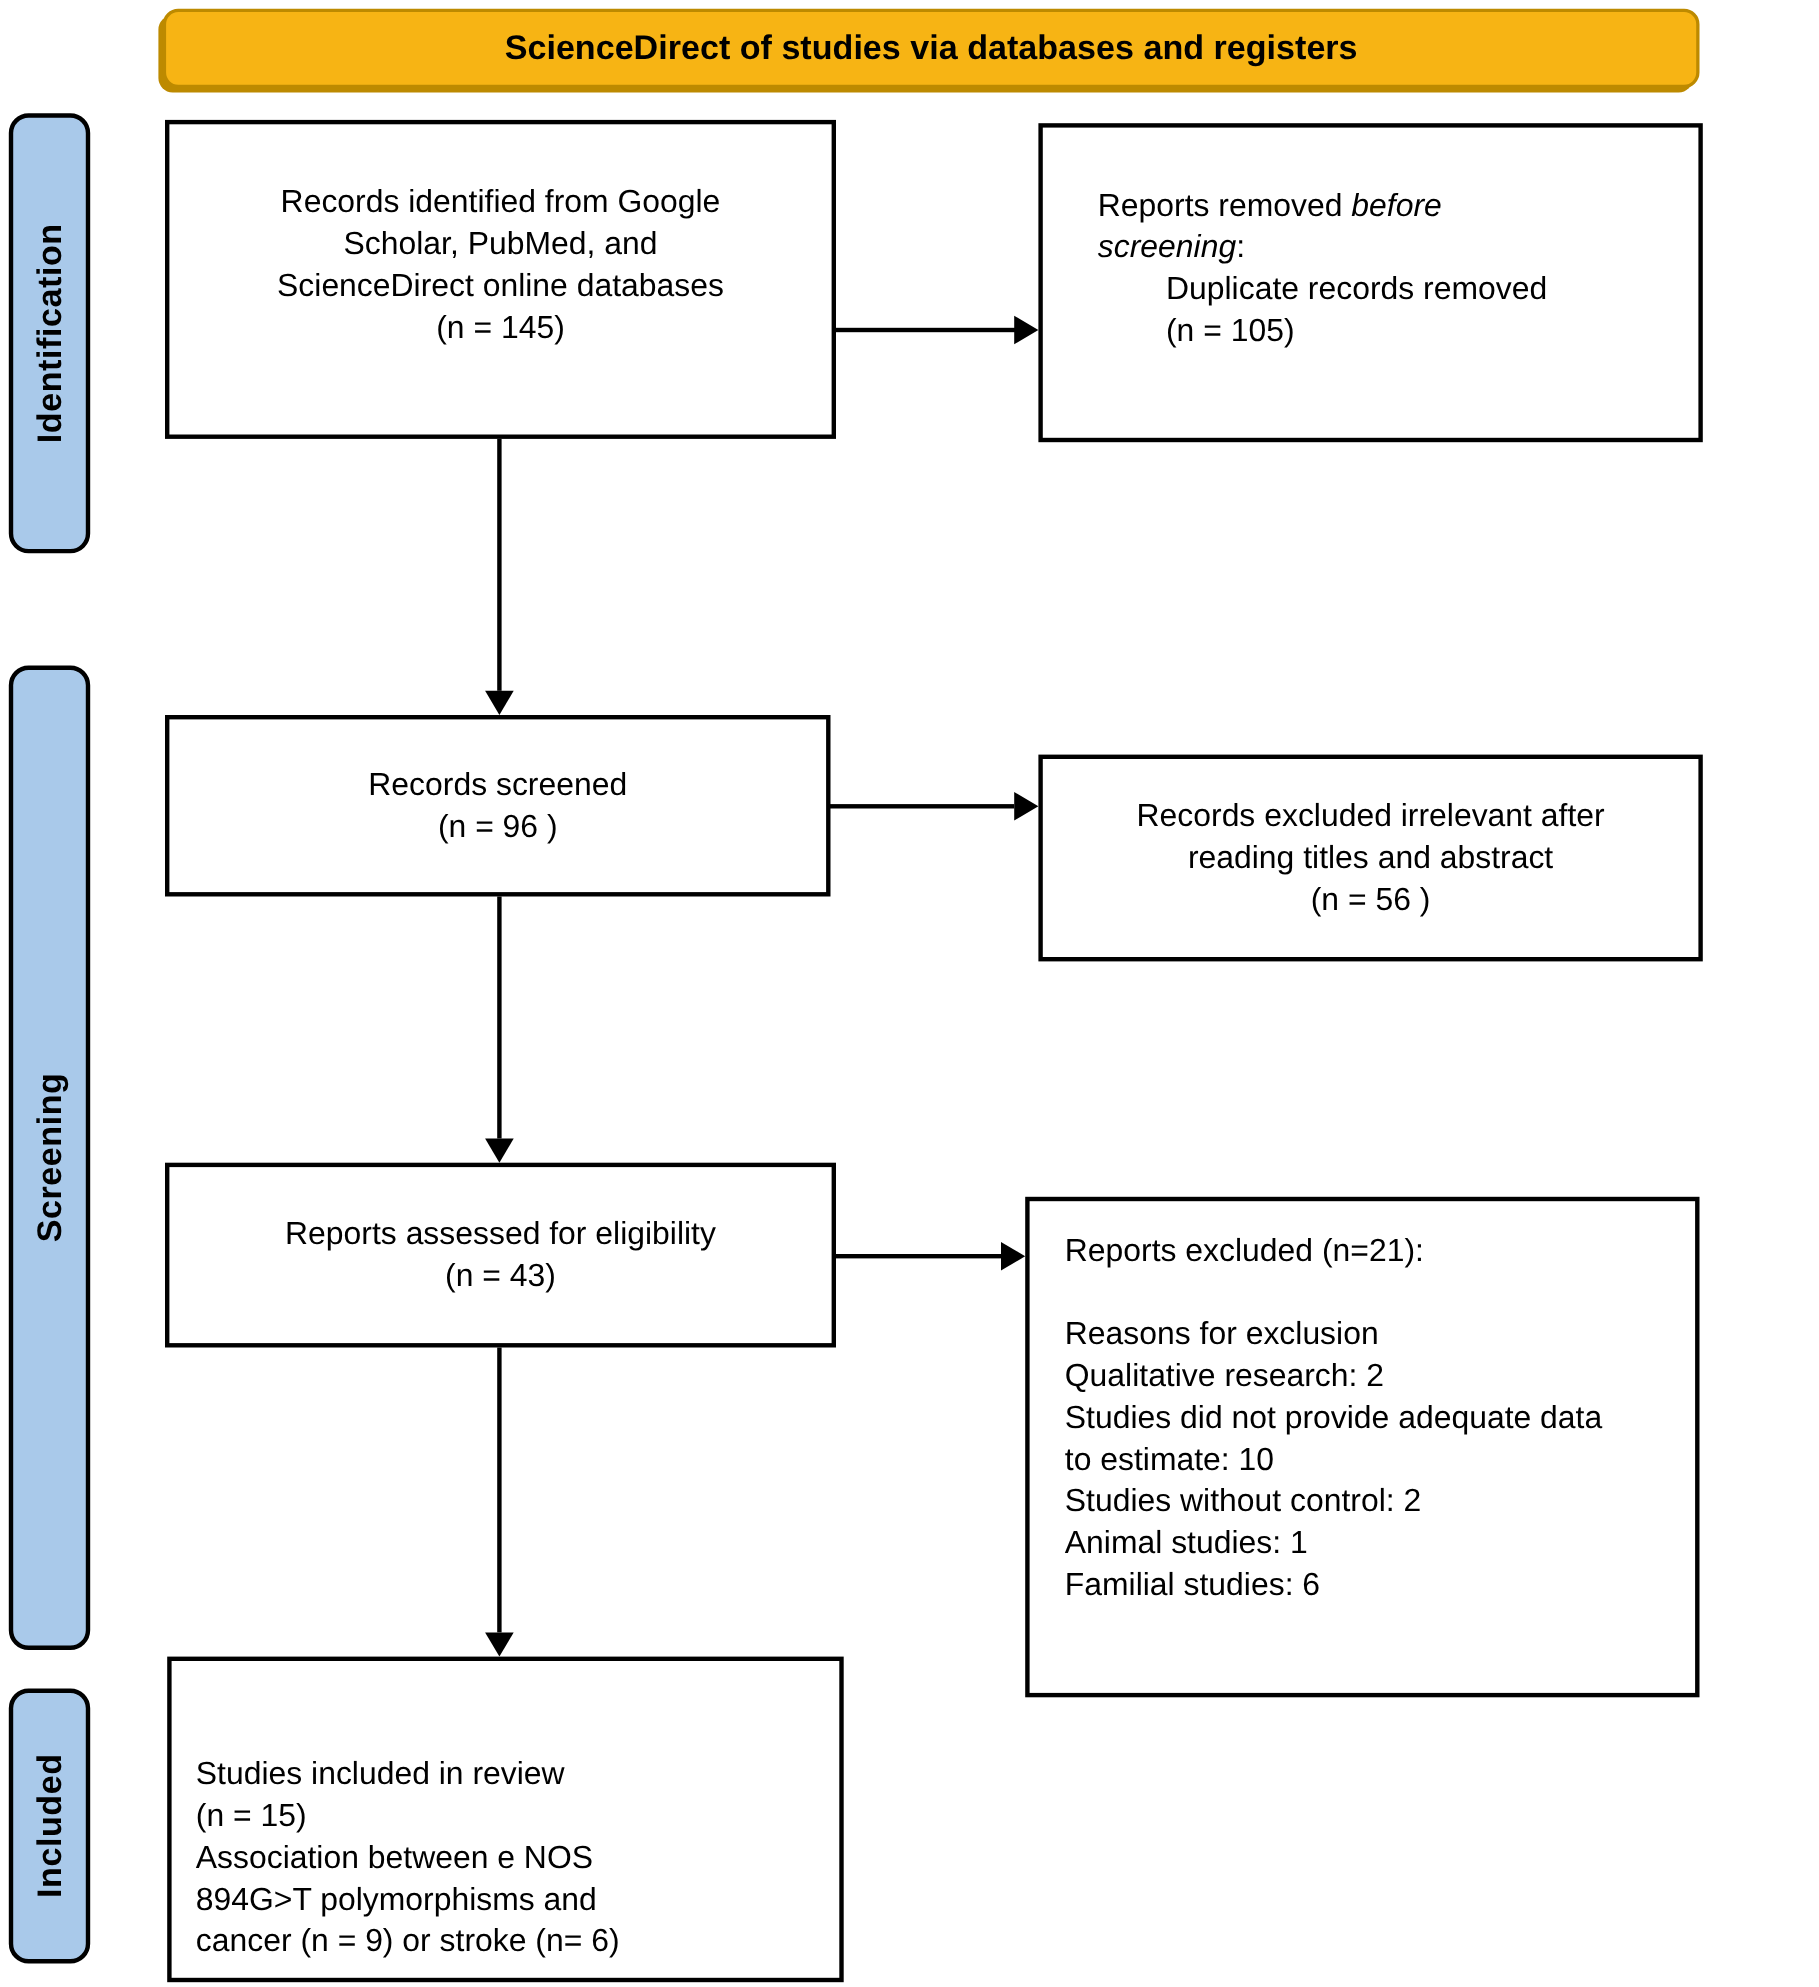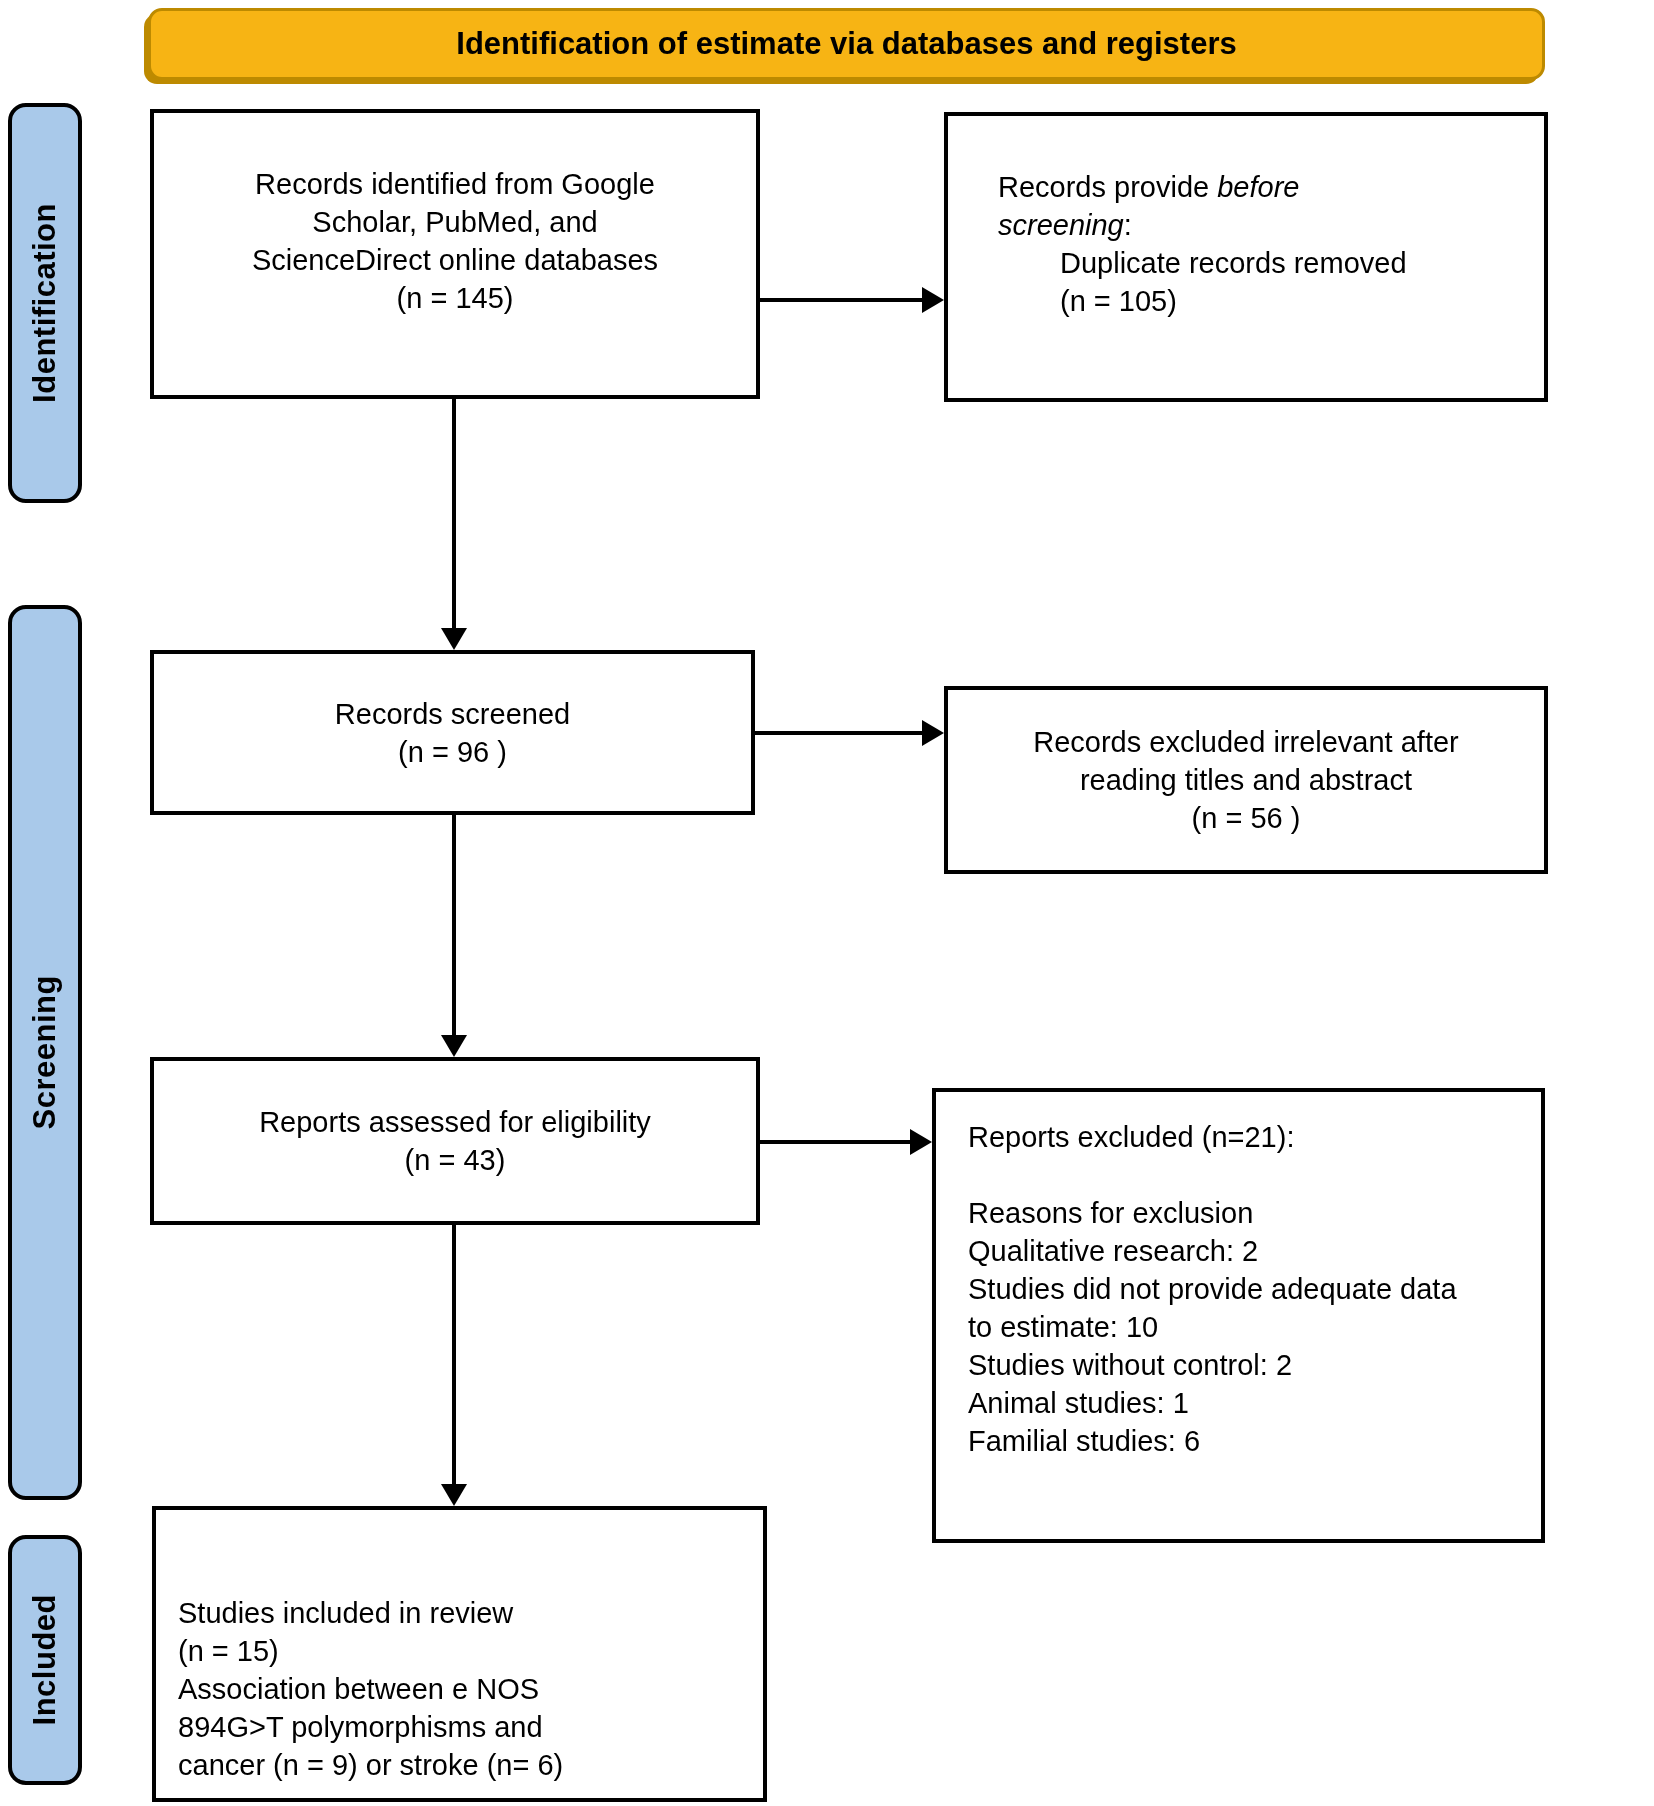--- a/index.html
+++ b/index.html
@@ -86,40 +86,40 @@
     border-right:13px solid transparent;
     border-top:22px solid var(--arrow, #000);
   }
 </style>
 </head>
 <body style="--header-bg: #F7B414; --header-border: #BD8A00; --stage-bg: #A9C9EA; --stage-border: #000000; --box-border: #000000; --arrow: #000000;">
 
 <div class="canvas">
 
   <div class="banner">
-    <span>Identification of estimate via databases and registers</span>
+    <span>ScienceDirect of studies via databases and registers</span>
   </div>
 
   <div class="stage" id="stage-identification">
     <span class="vtext">Identification</span>
   </div>
   <div class="stage" id="stage-screening">
     <span class="vtext">Screening</span>
   </div>
   <div class="stage" id="stage-included">
     <span class="vtext">Included</span>
   </div>
 
   <div class="fbox center pre" id="box-records-identified">Records identified from Google
 Scholar, PubMed, and
 ScienceDirect online databases
 (n = 145)</div>
 
   <div class="fbox" id="box-records-removed">
-    <div><span>Records provide </span><i>before</i></div>
+    <div><span>Reports removed </span><i>before</i></div>
     <div><i>screening</i><span>:</span></div>
     <div class="indent pre">Duplicate records removed
 (n = 105)</div>
   </div>
 
   <div class="fbox vcenter" id="box-records-screened">
     <div class="center pre">Records screened
 (n = 96 )</div>
   </div>
 

